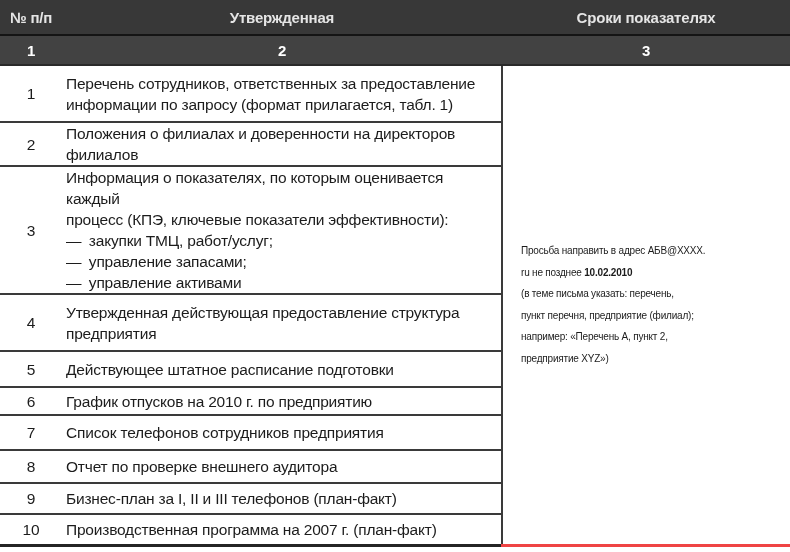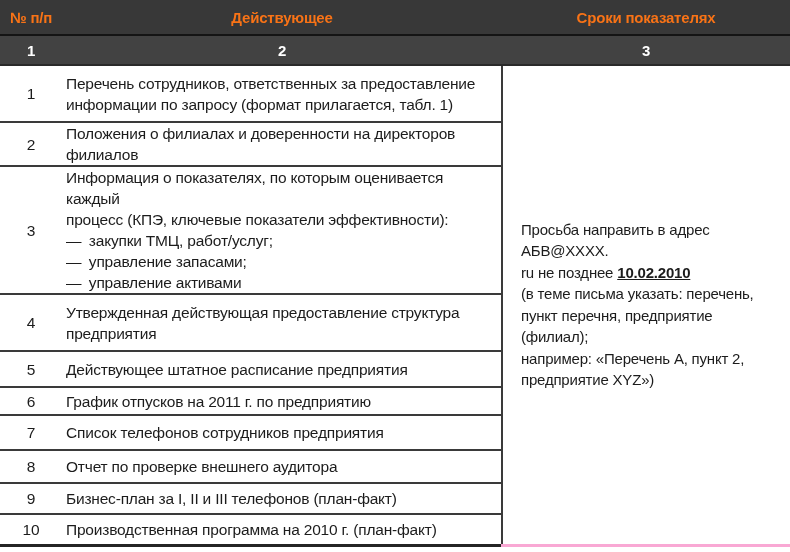--- a/index.html
+++ b/index.html
@@ -20,21 +20,21 @@
     border-collapse: collapse;
     table-layout: fixed;
   }
   col.c-num  { width: 62px; }
   col.c-name { width: 440px; }
   col.c-due  { width: 288px; }
 
   
   tr.header-row th {
     background: #383838;
-    color: #f97316;
+    color: #e5e5e5;
     font-size: 15px;
     font-weight: bold;
     text-align: center;
     height: 34px;
     border-bottom: 2px solid #141414;
     padding: 0;
   }
   tr.subheader-row td {
     background: #424242;
     color: #ffffff;
@@ -57,28 +57,28 @@
   tbody tr + tr td { border-top: 2px solid #3a3a3a; }
   tbody tr:last-child td { border-bottom: 3px solid #242424; }
   td.num-cell  { text-align: center; }
   td.name-cell {
     padding-left: 4px;
     padding-right: 12px;
     white-space: pre-line;
   }
   td.due-cell {
     border-left: 2px solid #3a3a3a;
-    border-bottom: 3px solid #f9a8d4;
+    border-bottom: 3px solid #ef4444;
     padding: 0 8px 0 18px;
-    font-size: 15px;
+    font-size: 10px;
     line-height: 21.5px;
     white-space: pre-line;
     vertical-align: middle;
   }
-  td.due-cell .bold-date { font-weight: bold; text-decoration: underline; }
+  td.due-cell .bold-date { font-weight: bold; }
 
   
   tr.rh-1  { height: 57px; }
   tr.rh-2  { height: 34px; }
   tr.rh-3  { height: 124px; }
   tr.rh-4  { height: 57px; }
   tr.rh-5  { height: 36px; }
   tr.rh-6  { height: 28px; }
   tr.rh-7  { height: 35px; }
   tr.rh-8  { height: 33px; }
@@ -91,21 +91,21 @@
 <div class="page">
   <table class="doc-table">
     <colgroup>
       <col class="c-num">
       <col class="c-name">
       <col class="c-due">
     </colgroup>
     <thead>
       <tr class="header-row">
         <th>№ п/п</th>
-        <th>Действующее</th>
+        <th>Утвержденная</th>
         <th>Сроки показателях</th>
       </tr>
       <tr class="subheader-row">
         <td>1</td>
         <td>2</td>
         <td>3</td>
       </tr>
     </thead>
     <tbody>
       <tr class="rh-1">
@@ -131,37 +131,37 @@
 — управление запасами;
 — управление активами</td>
       </tr>
       <tr class="rh-4">
         <td class="num-cell">4</td>
         <td class="name-cell">Утвержденная действующая предоставление структура
 предприятия</td>
       </tr>
       <tr class="rh-5">
         <td class="num-cell">5</td>
-        <td class="name-cell">Действующее штатное расписание предприятия</td>
+        <td class="name-cell">Действующее штатное расписание подготовки</td>
       </tr>
       <tr class="rh-6">
         <td class="num-cell">6</td>
-        <td class="name-cell">График отпусков на 2011 г. по предприятию</td>
+        <td class="name-cell">График отпусков на 2010 г. по предприятию</td>
       </tr>
       <tr class="rh-7">
         <td class="num-cell">7</td>
         <td class="name-cell">Список телефонов сотрудников предприятия</td>
       </tr>
       <tr class="rh-8">
         <td class="num-cell">8</td>
         <td class="name-cell">Отчет по проверке внешнего аудитора</td>
       </tr>
       <tr class="rh-9">
         <td class="num-cell">9</td>
         <td class="name-cell">Бизнес-план за I, II и III телефонов (план-факт)</td>
       </tr>
       <tr class="rh-10">
         <td class="num-cell">10</td>
-        <td class="name-cell">Производственная программа на 2010 г. (план-факт)</td>
+        <td class="name-cell">Производственная программа на 2007 г. (план-факт)</td>
       </tr>
     </tbody>
   </table>
 </div>
 
 </body></html>

